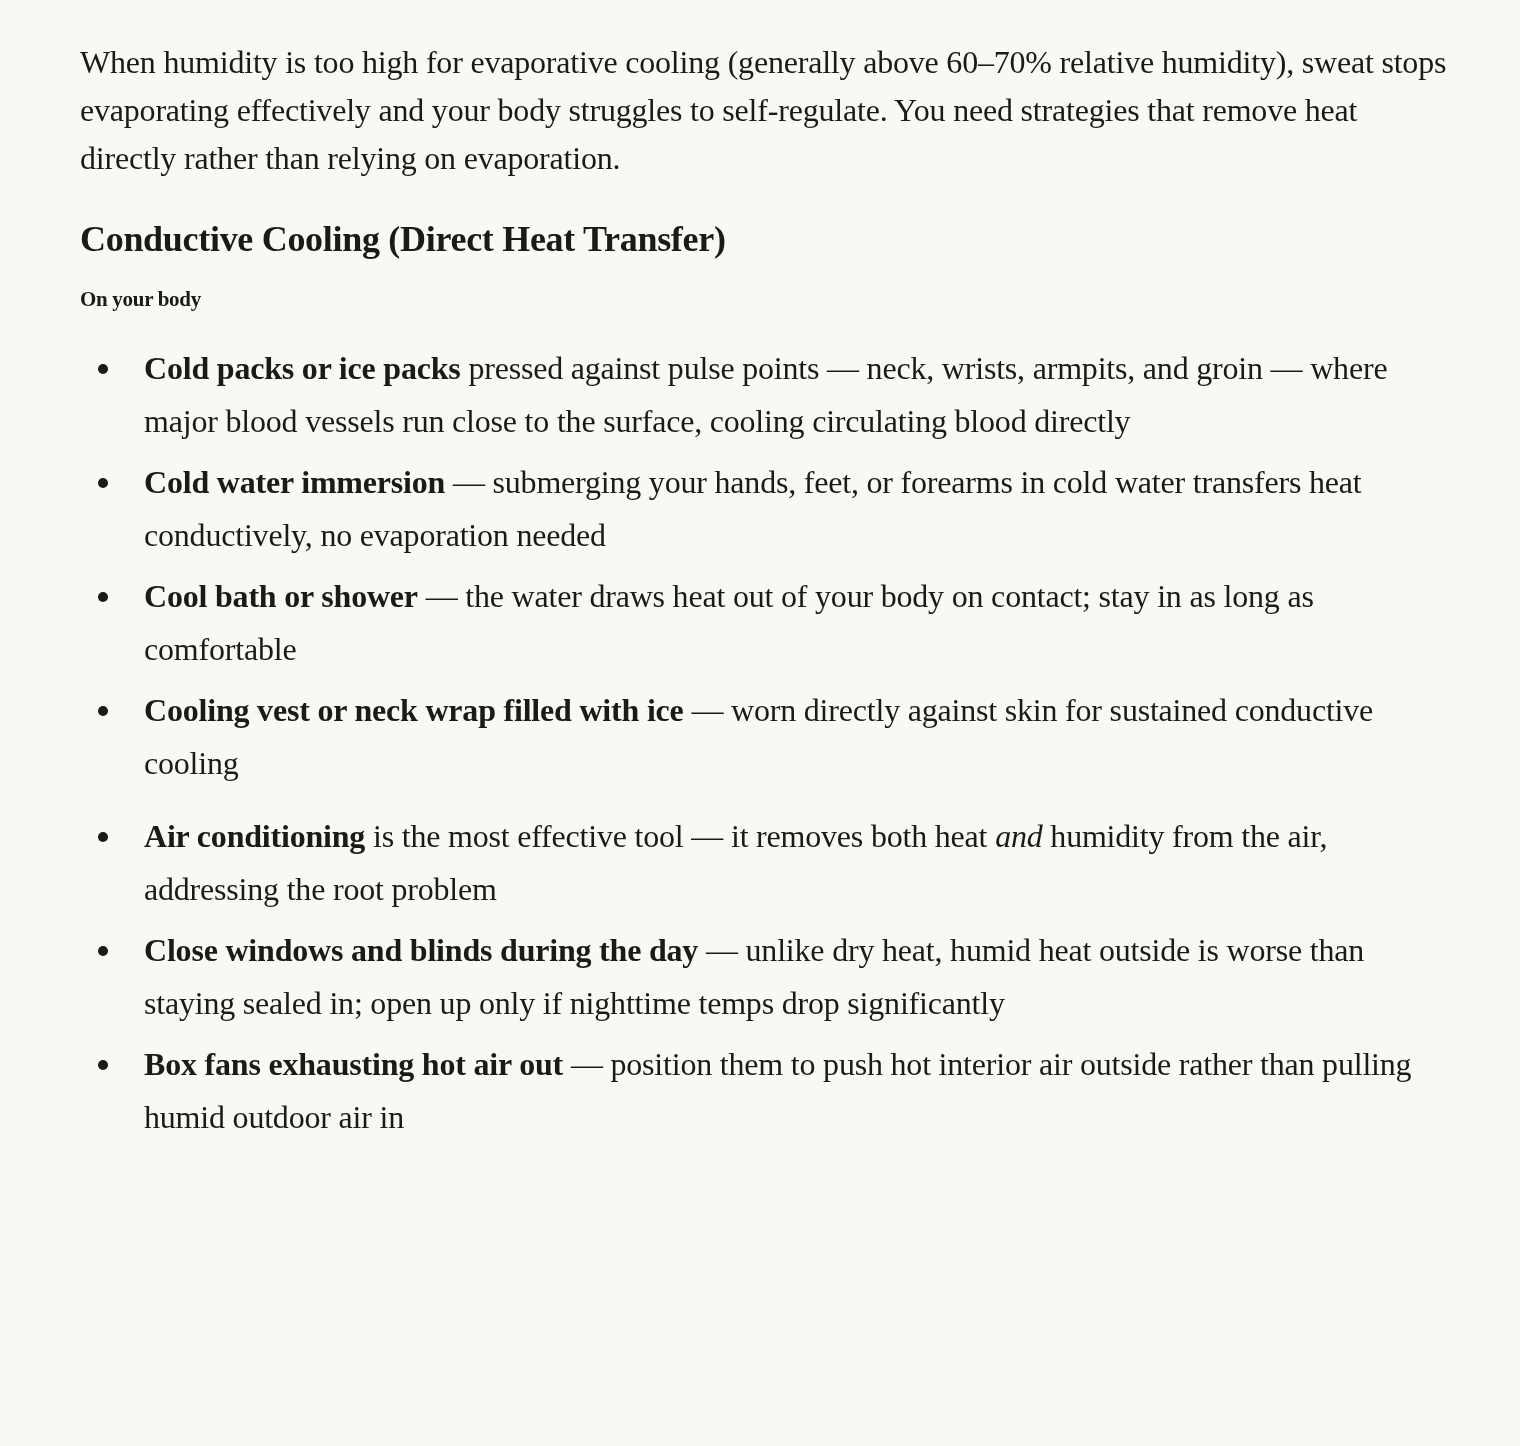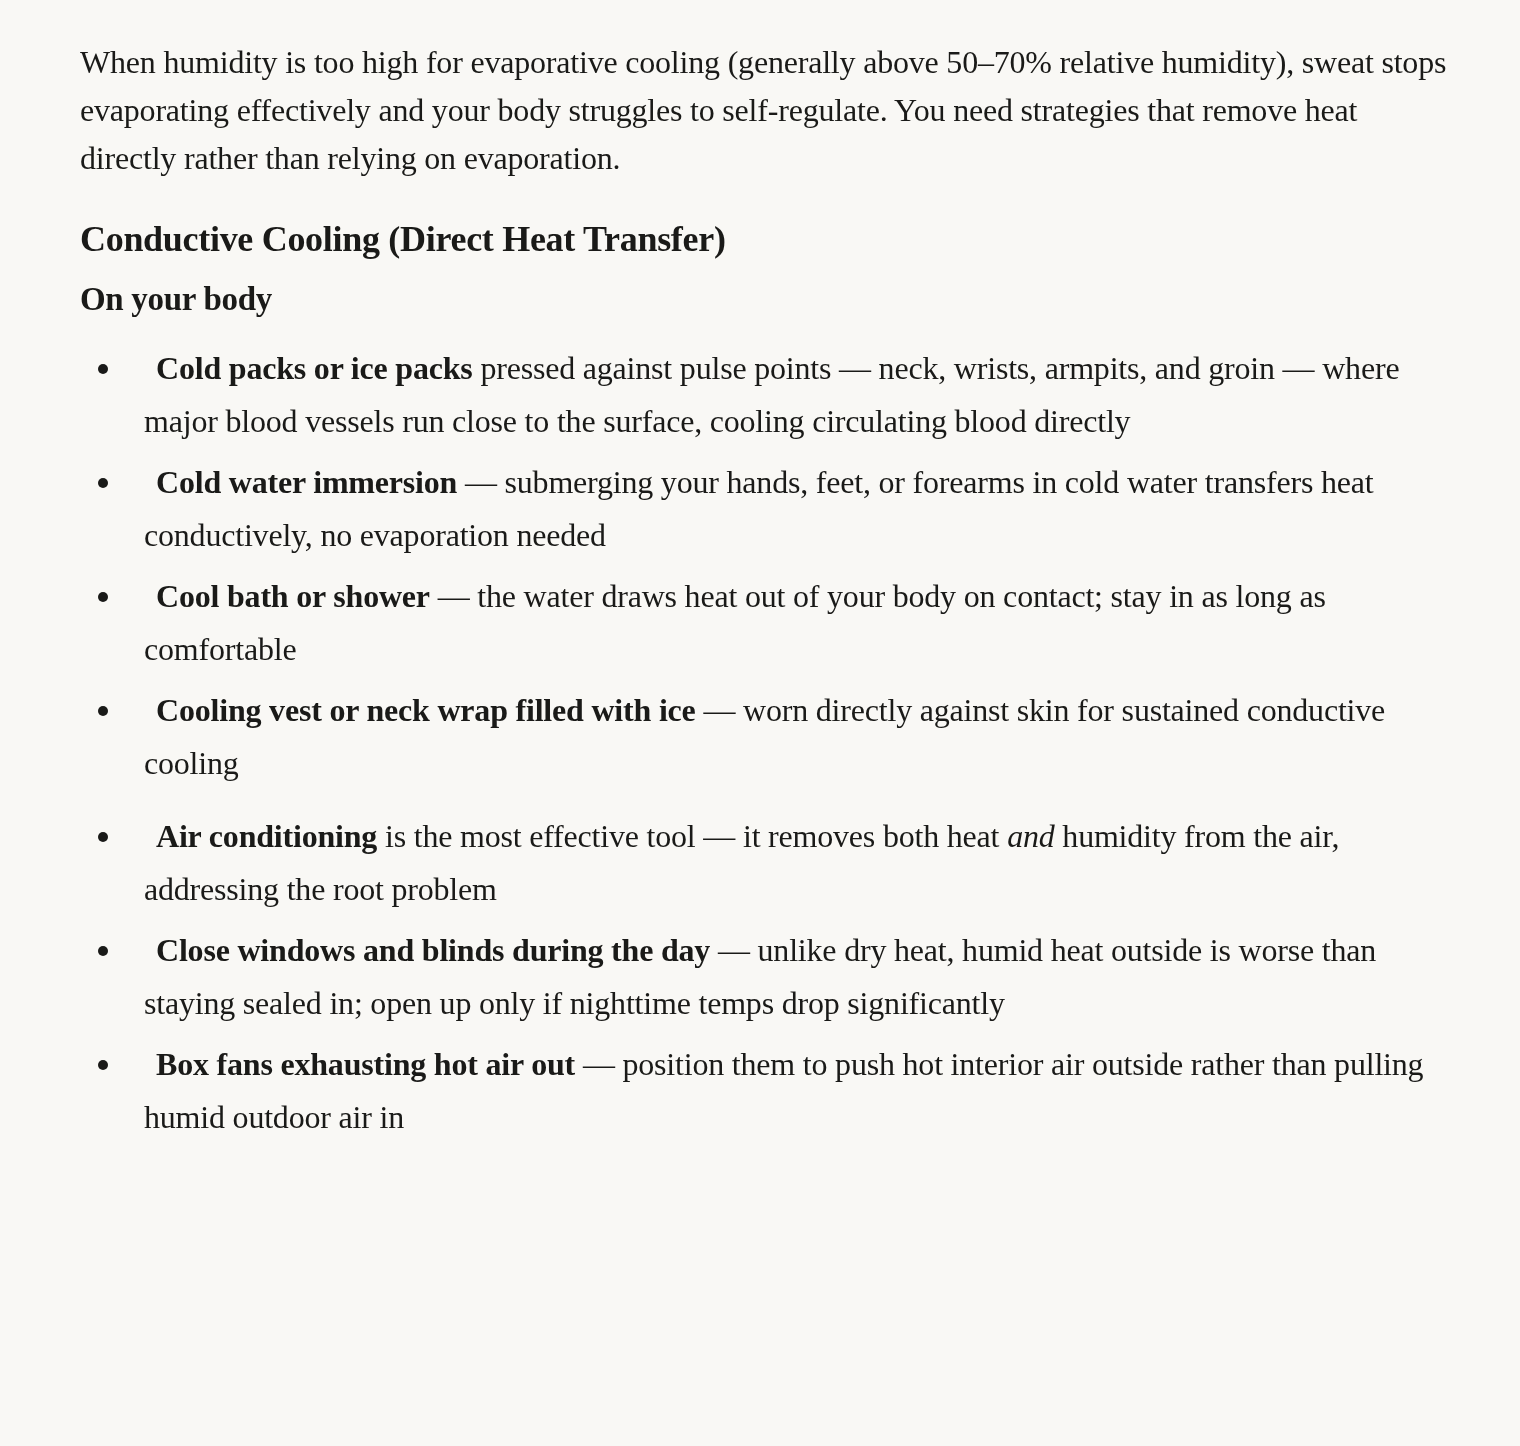--- a/index.html
+++ b/index.html
@@ -28,21 +28,21 @@
     }
     h2.section {
       margin: 30px 0 4px 0;
       font-size: 36px;
       line-height: 54px;
       font-weight: bold;
       letter-spacing: -0.3px;
     }
     h3.sub {
       margin: 10px 0 0 0;
-      font-size: 33px;
+      font-size: 21px;
       line-height: 46px;
       font-weight: bold;
       letter-spacing: -0.3px;
     }
     h3.sub.second {
       margin-top: 50px;
     }
     ul.items {
       list-style: none;
       margin: 20px 0 0 0;
@@ -60,31 +60,30 @@
       position: absolute;
       left: 18px;
       top: 22px;
       width: 10px;
       height: 10px;
       border-radius: 50%;
       background: #1a1a18;
     }
     ul.items li b {
       font-weight: bold;
-      margin-left: 12px;
     }
     ul.items li i {
       font-style: italic;
     }
   </style>
 </head>
 <body>
 
 <div class="content">
-  <p class="intro">When humidity is too high for evaporative cooling (generally above 50–70% relative humidity), sweat stops evaporating effectively and your body struggles to self-regulate. You need strategies that remove heat directly rather than relying on evaporation.</p>
+  <p class="intro">When humidity is too high for evaporative cooling (generally above 60–70% relative humidity), sweat stops evaporating effectively and your body struggles to self-regulate. You need strategies that remove heat directly rather than relying on evaporation.</p>
 
   <h2 class="section">Conductive Cooling (Direct Heat Transfer)</h2>
 
   <h3 class="sub">On your body</h3>
   <ul class="items">
     <li>
       <span class="bullet"></span><b>Cold packs or ice packs</b><span> pressed against pulse points — neck, wrists, armpits, and groin — where major blood vessels run close to the surface, cooling circulating blood directly</span>
     </li>
     <li>
       <span class="bullet"></span><b>Cold water immersion</b><span> — submerging your hands, feet, or forearms in cold water transfers heat conductively, no evaporation needed</span>

